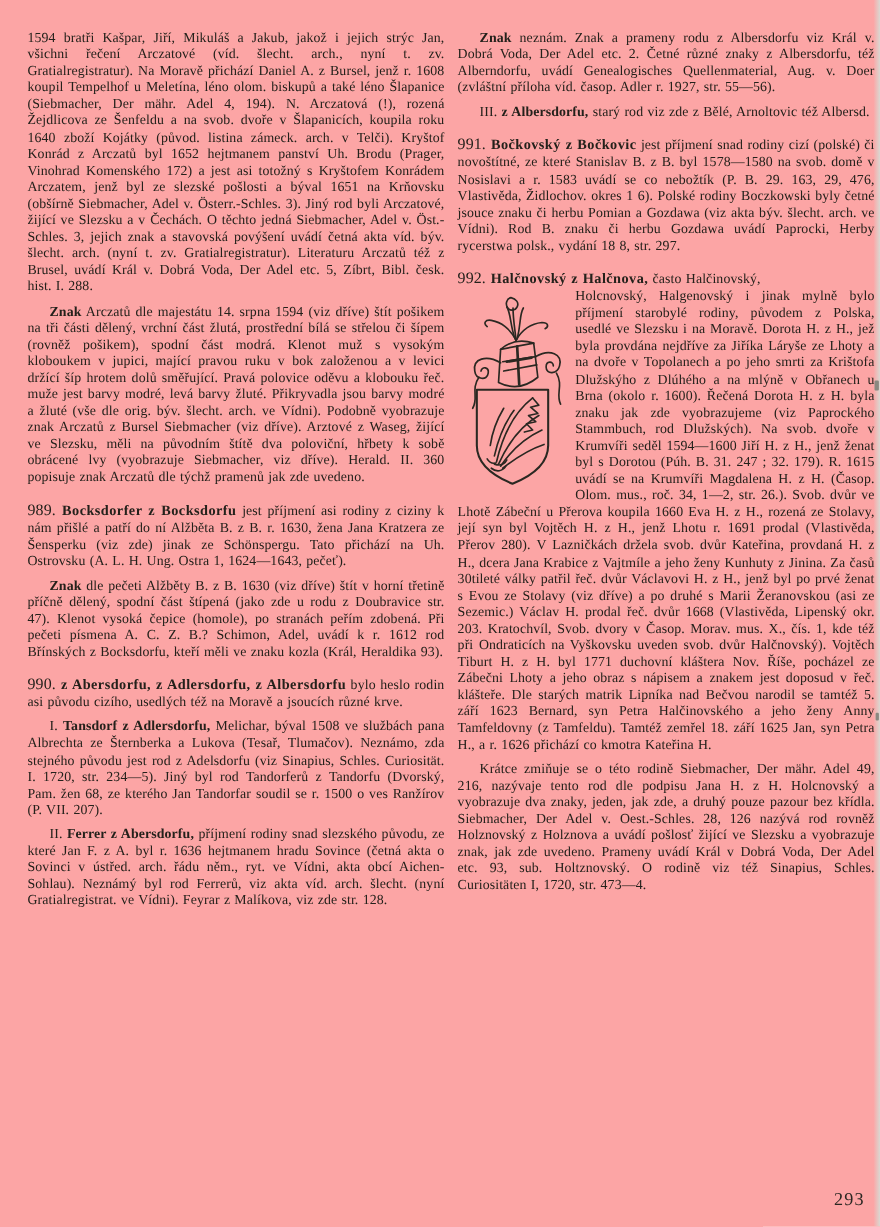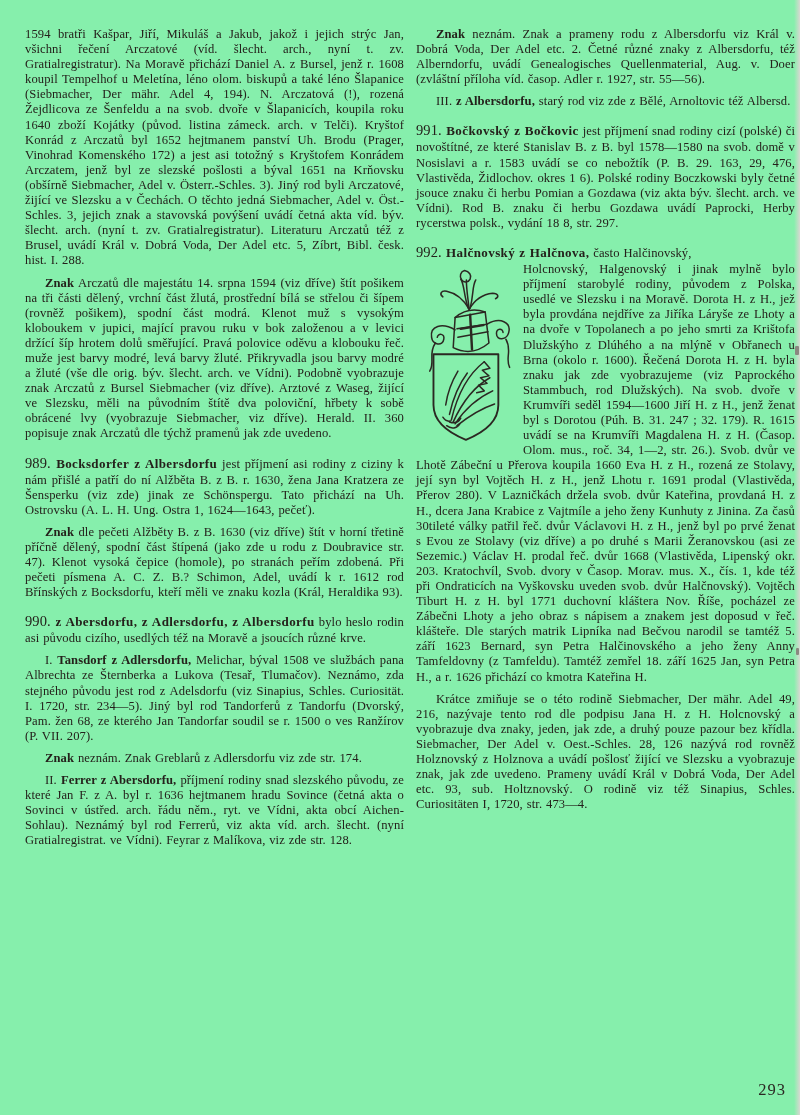--- a/index.html
+++ b/index.html
@@ -49,31 +49,30 @@
     position:absolute;left:0;top:1080px;width:786px;
     text-align:right;
     font-size:16.5px;
     letter-spacing:1px;
     color:#2a2722;
   }
 </style>
 </head>
 <body>
 
-<div class="page" style="background: #86efac; color: rgb(36, 33, 27);">
+<div class="page" style="background: #fca5a5; color: rgb(36, 33, 27);">
 
   <div class="cols">
     <div class="col" id="col-left">
         <p class="blk"><span class="sg-n">1594 bratři Kašpar, Jiří, Mikuláš a Jakub, jakož i jejich strýc Jan, všichni řečení Arczatové (víd. šlecht. arch., nyní t. zv. Gratialregistratur). Na Moravě přichází Daniel A. z Bursel, jenž r. 1608 koupil Tempelhof u Meletína, léno olom. biskupů a také léno Šlapanice (Siebmacher, Der mähr. Adel 4, 194). N. Arczatová (!), rozená Žejdlicova ze Šenfeldu a na svob. dvoře v Šlapanicích, koupila roku 1640 zboží Kojátky (původ. listina zámeck. arch. v Telči). Kryštof Konrád z Arczatů byl 1652 hejtmanem panství Uh. Brodu (Prager, Vinohrad Komenského 172) a jest asi totožný s Kryštofem Konrádem Arczatem, jenž byl ze slezské pošlosti a býval 1651 na Krňovsku (obšírně Siebmacher, Adel v. Österr.-Schles. 3). Jiný rod byli Arczatové, žijící ve Slezsku a v Čechách. O těchto jedná Siebmacher, Adel v. Öst.-Schles. 3, jejich znak a stavovská povýšení uvádí četná akta víd. býv. šlecht. arch. (nyní t. zv. Gratialregistratur). Literaturu Arczatů též z Brusel, uvádí Král v. Dobrá Voda, Der Adel etc. 5, Zíbrt, Bibl. česk. hist. I. 288.</span></p>
         <p class="blk ind"><span class="sg-b">Znak</span><span class="sg-n"> Arczatů dle majestátu 14. srpna 1594 (viz dříve) štít pošikem na tři části dělený, vrchní část žlutá, prostřední bílá se střelou či šípem (rovněž pošikem), spodní část modrá. Klenot muž s vysokým kloboukem v jupici, mající pravou ruku v bok založenou a v levici držící šíp hrotem dolů směřující. Pravá polovice oděvu a klobouku řeč. muže jest barvy modré, levá barvy žluté. Přikryvadla jsou barvy modré a žluté (vše dle orig. býv. šlecht. arch. ve Vídni). Podobně vyobrazuje znak Arczatů z Bursel Siebmacher (viz dříve). Arztové z Waseg, žijící ve Slezsku, měli na původním štítě dva poloviční, hřbety k sobě obrácené lvy (vyobrazuje Siebmacher, viz dříve). Herald. II. 360 popisuje znak Arczatů dle týchž pramenů jak zde uvedeno.</span></p>
-        <p class="blk entry"><span class="sg-num">989. </span><span class="sg-e">Bocksdorfer z Albersdorfu</span><span class="sg-n"> jest příjmení asi rodiny z ciziny k nám přišlé a patří do ní Alžběta B. z B. r. 1630, žena Jana Kratzera ze Šensperku (viz zde) jinak ze Schönspergu. Tato přichází na Uh. Ostrovsku (A. L. H. Ung. Ostra 1, 1624—1643, pečeť).</span></p>
+        <p class="blk entry"><span class="sg-num">989. </span><span class="sg-e">Bocksdorfer z Bocksdorfu</span><span class="sg-n"> jest příjmení asi rodiny z ciziny k nám přišlé a patří do ní Alžběta B. z B. r. 1630, žena Jana Kratzera ze Šensperku (viz zde) jinak ze Schönspergu. Tato přichází na Uh. Ostrovsku (A. L. H. Ung. Ostra 1, 1624—1643, pečeť).</span></p>
         <p class="blk ind"><span class="sg-b">Znak</span><span class="sg-n"> dle pečeti Alžběty B. z B. 1630 (viz dříve) štít v horní třetině příčně dělený, spodní část štípená (jako zde u rodu z Doubravice str. 47). Klenot vysoká čepice (homole), po stranách peřím zdobená. Při pečeti písmena A. C. Z. B.? Schimon, Adel, uvádí k r. 1612 rod Břínských z Bocksdorfu, kteří měli ve znaku kozla (Král, Heraldika 93).</span></p>
         <p class="blk entry"><span class="sg-num">990. </span><span class="sg-e">z Abersdorfu, z Adlersdorfu, z Albersdorfu</span><span class="sg-n"> bylo heslo rodin asi původu cizího, usedlých též na Moravě a jsoucích různé krve.</span></p>
         <p class="blk ind"><span class="sg-n">I. </span><span class="sg-b">Tansdorf z Adlersdorfu,</span><span class="sg-n"> Melichar, býval 1508 ve službách pana Albrechta ze Šternberka a Lukova (Tesař, Tlumačov). Neznámo, zda stejného původu jest rod z Adelsdorfu (viz Sinapius, Schles. Curiosität. I. 1720, str. 234—5). Jiný byl rod Tandorferů z Tandorfu (Dvorský, Pam. žen 68, ze kterého Jan Tandorfar soudil se r. 1500 o ves Ranžírov (P. VII. 207).</span></p>
-        <p class="blk ind"><span class="sg-b">Znak</span><span class="sg-n"> neznám. Znak Greblarů z Adlersdorfu viz zde str. 174.</span></p>
         <p class="blk ind"><span class="sg-n">II. </span><span class="sg-b">Ferrer z Abersdorfu,</span><span class="sg-n"> příjmení rodiny snad slezského původu, ze které Jan F. z A. byl r. 1636 hejtmanem hradu Sovince (četná akta o Sovinci v ústřed. arch. řádu něm., ryt. ve Vídni, akta obcí Aichen-Sohlau). Neznámý byl rod Ferrerů, viz akta víd. arch. šlecht. (nyní Gratialregistrat. ve Vídni). Feyrar z Malíkova, viz zde str. 128.</span></p>
       </div>
     <div class="col" id="col-right">
         <p class="blk ind"><span class="sg-b">Znak</span><span class="sg-n"> neznám. Znak a prameny rodu z Albersdorfu viz Král v. Dobrá Voda, Der Adel etc. 2. Četné různé znaky z Albersdorfu, též Alberndorfu, uvádí Genealogisches Quellenmaterial, Aug. v. Doer (zvláštní příloha víd. časop. Adler r. 1927, str. 55—56).</span></p>
         <p class="blk ind"><span class="sg-n">III. </span><span class="sg-b">z Albersdorfu,</span><span class="sg-n"> starý rod viz zde z Bělé, Arnoltovic též Albersd.</span></p>
         <p class="blk entry"><span class="sg-num">991. </span><span class="sg-e">Bočkovský z Bočkovic</span><span class="sg-n"> jest příjmení snad rodiny cizí (polské) či novoštítné, ze které Stanislav B. z B. byl 1578—1580 na svob. domě v Nosislavi a r. 1583 uvádí se co nebožtík (P. B. 29. 163, 29, 476, Vlastivěda, Židlochov. okres 1 6). Polské rodiny Boczkowski byly četné jsouce znaku či herbu Pomian a Gozdawa (viz akta býv. šlecht. arch. ve Vídni). Rod B. znaku či herbu Gozdawa uvádí Paprocki, Herby rycerstwa polsk., vydání 18 8, str. 297.</span></p>
         <p class="blk entry tight"><span class="sg-num">992. </span><span class="sg-e">Halčnovský z Halčnova,</span><span class="sg-n"> často Halčinovský,</span></p>
         <p class="blk cont">
     <span class="crest-float">
       <svg viewBox="0 0 100 200" xmlns="http://www.w3.org/2000/svg" fill="none" stroke="#2b2822" stroke-width="1.6" stroke-linecap="round" stroke-linejoin="round">

